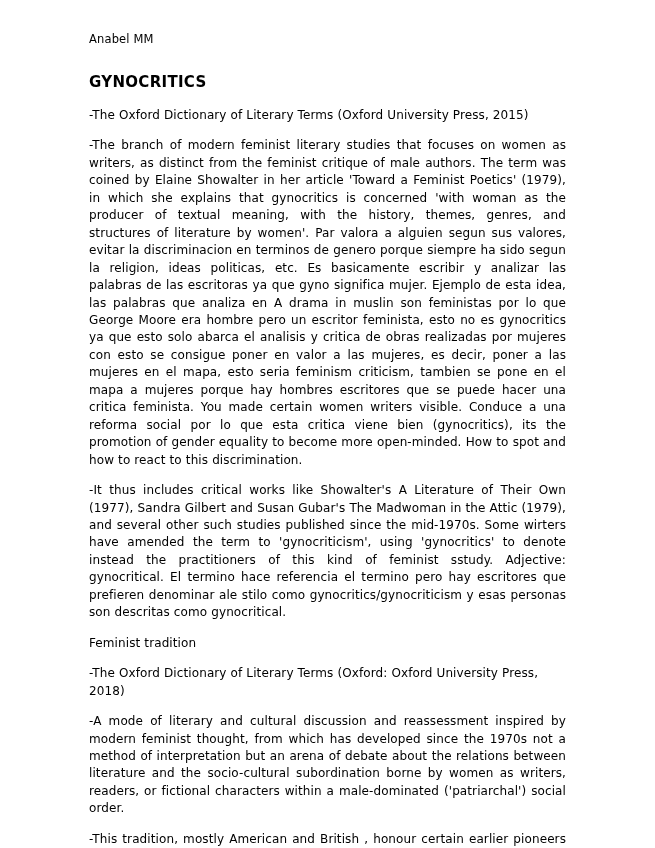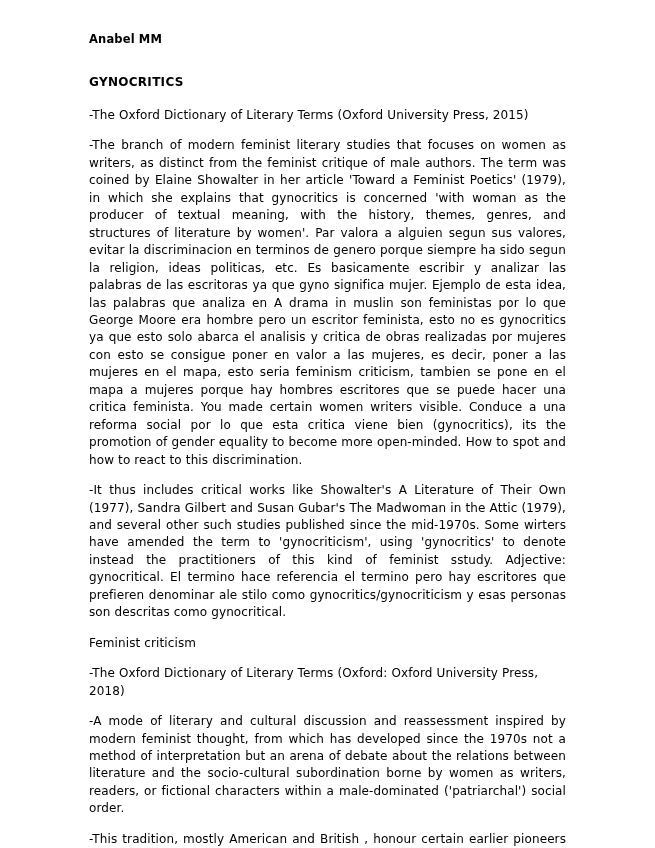--- a/index.html
+++ b/index.html
@@ -23,24 +23,23 @@
   }
   .doc-body {
     width: 477px;
   }
   .author-line {
     font-size: 11.5px;
     line-height: 15px;
     letter-spacing: 0.15px;
     margin: 0 0 26px 0;
     white-space: pre;
-    font-weight: bold;
   }
   .doc-heading {
-    font-size: 12px;
+    font-size: 15px;
     font-weight: bold;
     line-height: 18px;
     letter-spacing: 0.3px;
     margin: 0 0 16px 0;
   }
   .para {
     font-size: 12px;
     line-height: 17.45px;
     letter-spacing: 0.1px;
     margin: 0 0 13px 0;
@@ -65,21 +64,21 @@
     <p class="author-line">Anabel MM</p>
 
     <h1 class="doc-heading">GYNOCRITICS</h1>
 
     <p class="para left">-The Oxford Dictionary of Literary Terms (Oxford University Press, 2015)</p>
 
     <p class="para">-The branch of modern feminist literary studies that focuses on women as writers, as distinct from the feminist critique of male authors. The term was coined by Elaine Showalter in her article 'Toward a Feminist Poetics' (1979), in which she explains that gynocritics is concerned 'with woman as the producer of textual meaning, with the history, themes, genres, and structures of literature by women'. Par valora a alguien segun sus valores, evitar la discriminacion en terminos de genero porque siempre ha sido segun la religion, ideas politicas, etc. Es basicamente escribir y analizar las palabras de las escritoras ya que gyno significa mujer. Ejemplo de esta idea, las palabras que analiza en A drama in muslin son feministas por lo que George Moore era hombre pero un escritor feminista, esto no es gynocritics ya que esto solo abarca el analisis y critica de obras realizadas por mujeres con esto se consigue poner en valor a las mujeres, es decir, poner a las mujeres en el mapa, esto seria feminism criticism, tambien se pone en el mapa a mujeres porque hay hombres escritores que se puede hacer una critica feminista. You made certain women writers visible. Conduce a una reforma social por lo que esta critica viene bien (gynocritics), its the promotion of gender equality to become more open-minded. How to spot and how to react to this discrimination.</p>
 
     <p class="para">-It thus includes critical works like Showalter's A Literature of Their Own (1977), Sandra Gilbert and Susan Gubar's The Madwoman in the Attic (1979), and several other such studies published since the mid-1970s. Some wirters have amended the term to 'gynocriticism', using 'gynocritics' to denote instead the practitioners of this kind of feminist sstudy. Adjective: gynocritical. El termino hace referencia el termino pero hay escritores que prefieren denominar ale stilo como gynocritics/gynocriticism y esas personas son descritas como gynocritical.</p>
 
-    <p class="para left">Feminist criticism</p>
+    <p class="para left">Feminist tradition</p>
 
     <p class="para left">-The Oxford Dictionary of Literary Terms (Oxford: Oxford University Press, 2018)</p>
 
     <p class="para">-A mode of literary and cultural discussion and reassessment inspired by modern feminist thought, from which has developed since the 1970s not a method of interpretation but an arena of debate about the relations between literature and the socio-cultural subordination borne by women as writers, readers, or fictional characters within a male-dominated ('patriarchal') social order.</p>
 
     <p class="para">-This tradition, mostly American and British , honour certain earlier pioneers of such discussion, notably (Rebecca Some, Virginia Woolf (in her long essays A</p>
 
   </div>
 </div>
 

